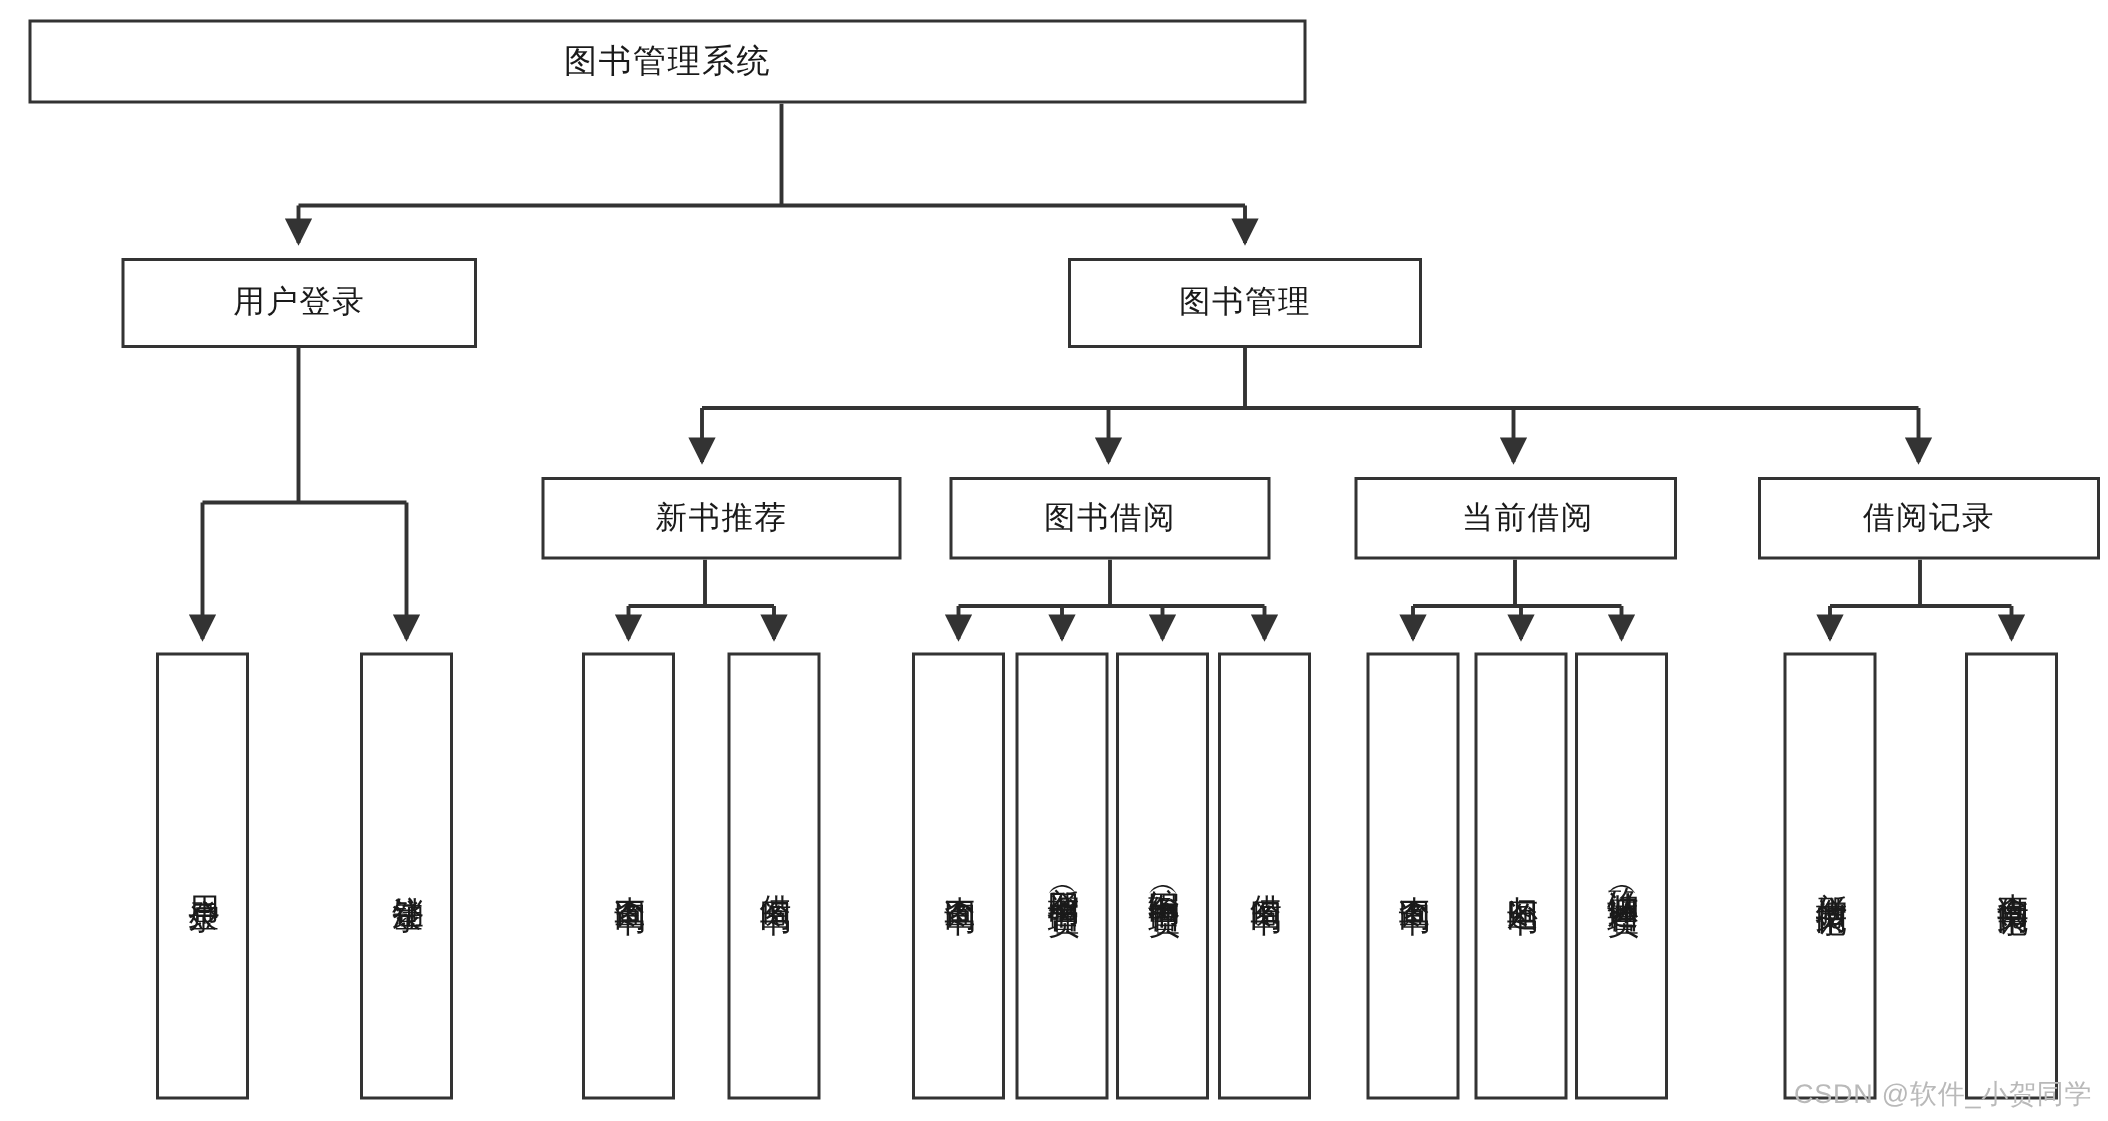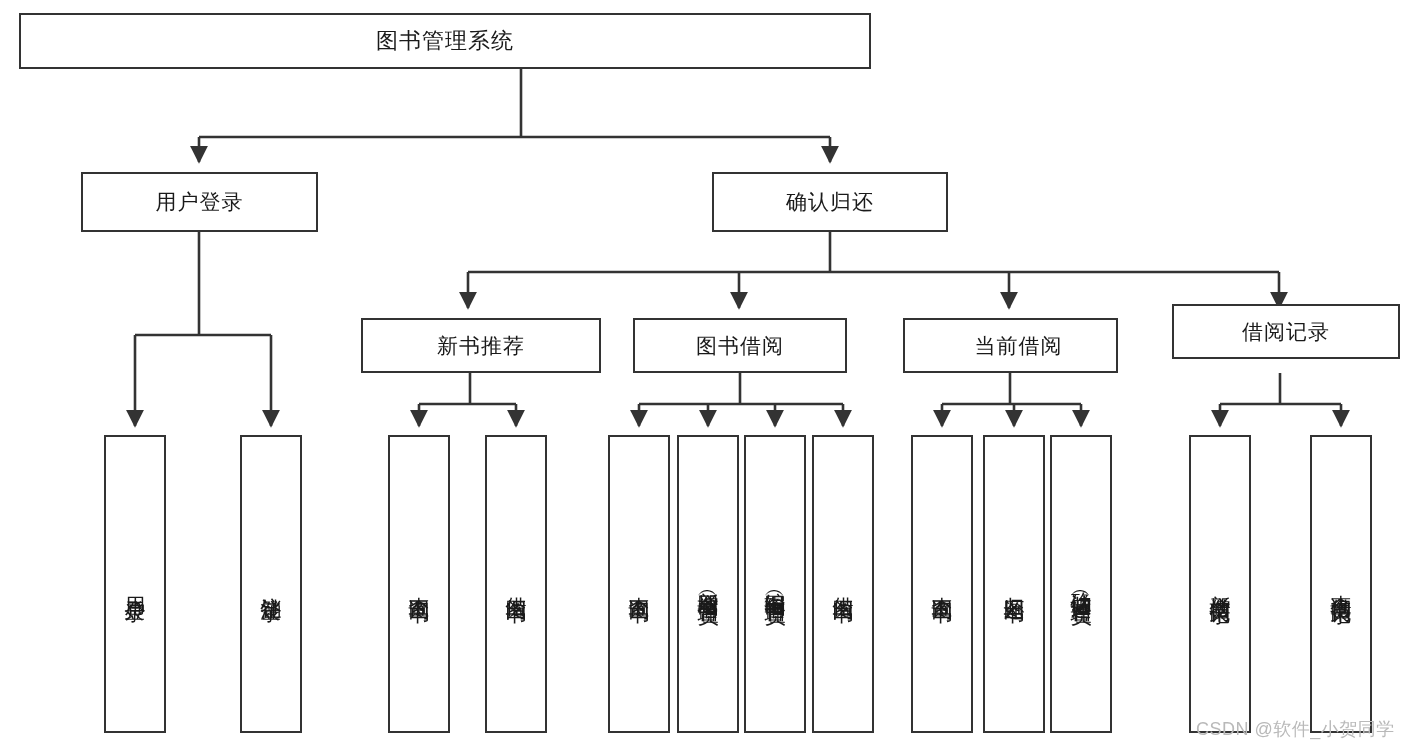--- a/index.html
+++ b/index.html
@@ -119,33 +119,33 @@
   </svg>
 
   <div class="node root horiz" style="left:19px; top:13px; width:852px; height:56px;">
     <span>图书管理系统</span>
   </div>
 
   <div class="node horiz" style="left:81px; top:172px; width:237px; height:60px;">
     <span>用户登录</span>
   </div>
   <div class="node horiz" style="left:712px; top:172px; width:236px; height:60px;">
-    <span>确认归还</span>
+    <span>图书管理</span>
   </div>
 
   <div class="node horiz" style="left:361px; top:318px; width:240px; height:55px;text-align:center;">
     <span>新书推荐</span>
   </div>
   <div class="node horiz" style="left:633px; top:318px; width:214px; height:55px;">
     <span>图书借阅</span>
   </div>
   <div class="node horiz" style="left:903px; top:318px; width:215px; height:55px;padding-left:16px;">
     <span>当前借阅</span>
   </div>
-  <div class="node horiz" style="left:1172px; top:304px; width:228px; height:55px;">
+  <div class="node horiz" style="left:1172px; top:318px; width:228px; height:55px;">
     <span>借阅记录</span>
   </div>
 
   <div class="node leaf" style="left:104px; top:435px; width:62px; height:298px;">
     <span class="vtext">用户登录</span>
   </div>
   <div class="node leaf" style="left:240px; top:435px; width:62px; height:298px;">
     <span class="vtext">注销登录</span>
   </div>
   <div class="node leaf" style="left:388px; top:435px; width:62px; height:298px;">

